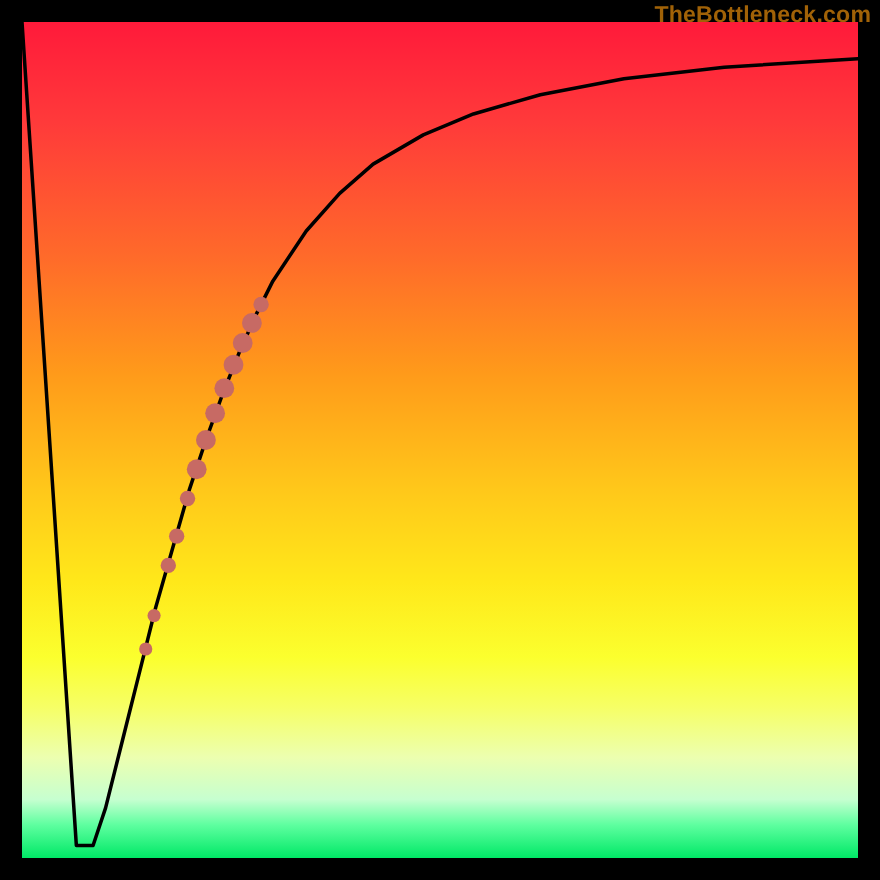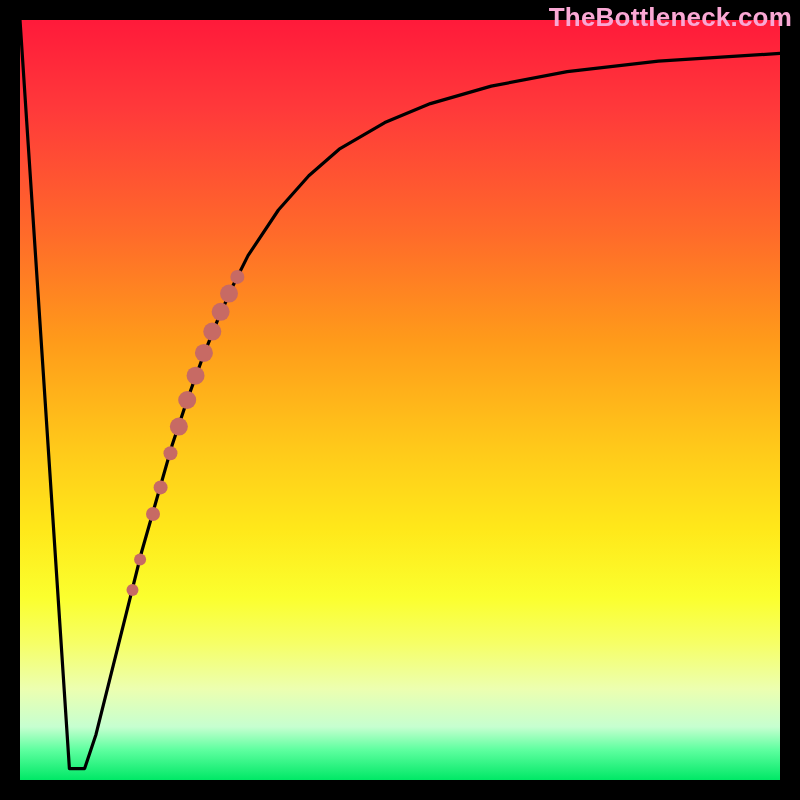--- a/index.html
+++ b/index.html
@@ -43,22 +43,22 @@
     left: 0;
     top: 0;
     width: 760px;
     height: 760px;
     overflow: visible;
   }
   .watermark {
     position: absolute;
     top: 2px;
     right: 8px;
-    color: #f9a8d4;
-    font-size: 26px;
+    color: #a16207;
+    font-size: 21px;
     font-weight: 600;
     letter-spacing: 0.2px;
     user-select: none;
   }
 </style>
 </head>
 <body>
 
 <div class="frame">
   <div class="plot">

